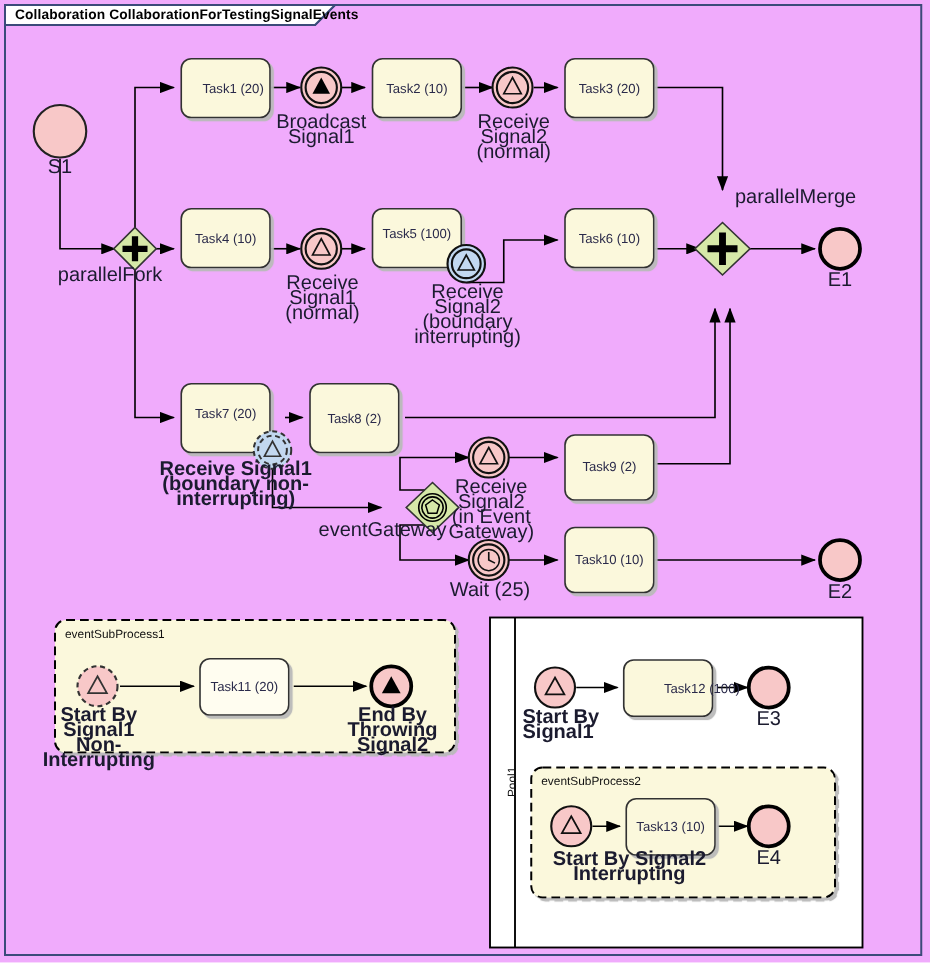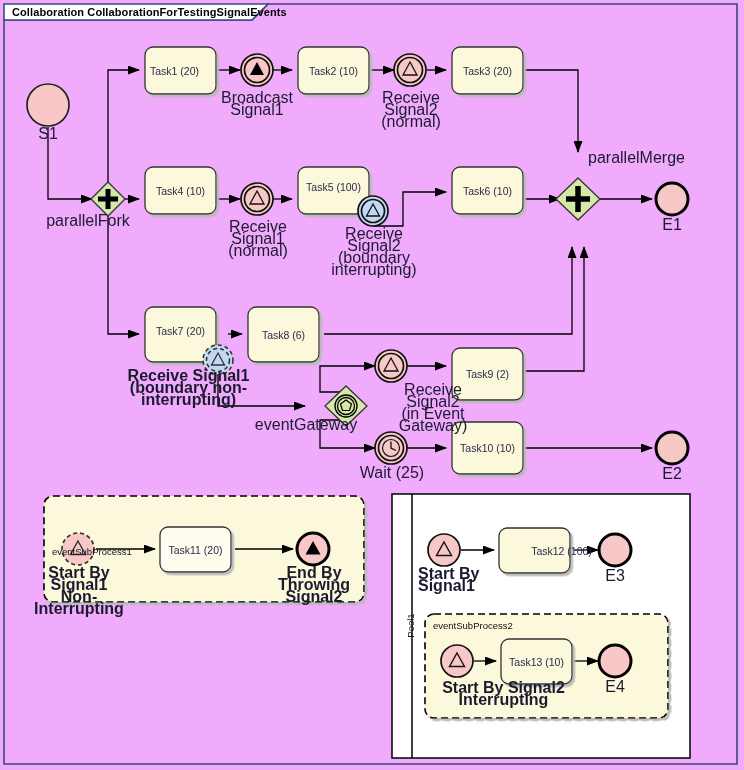--- a/index.html
+++ b/index.html
@@ -269,28 +269,28 @@
       <polygon points="457,653 464.5,666.5 449.5,666.5" fill="none" stroke="#111" stroke-width="1.4"></polygon>
     </g>
 
     <g>
       <circle cx="615" cy="661" r="16" fill="#f8c8c8" stroke="#000" stroke-width="3"></circle>
     </g>
   </svg>
 
   <div class="frame-title">Collaboration CollaborationForTestingSignalEvents</div>
 
-  <div class="task-label" style="left:139px;top:47px;width:71px;height:47px;">Task1 (20)</div>
+  <div class="task-label" style="left:151px;top:47px;width:71px;height:47px;">Task1 (20)</div>
   <div class="task-label" style="left:298px;top:47px;width:71px;height:47px;">Task2 (10)</div>
   <div class="task-label" style="left:452px;top:47px;width:71px;height:47px;">Task3 (20)</div>
   <div class="task-label" style="left:145px;top:167px;width:71px;height:47px;">Task4 (10)</div>
   <div class="task-label" style="left:298px;top:167px;width:71px;height:40px;">Task5 (100)</div>
   <div class="task-label" style="left:452px;top:167px;width:71px;height:47px;border-radius:23px;">Task6 (10)</div>
   <div class="task-label" style="left:145px;top:307px;width:71px;height:48px;">Task7 (20)</div>
-  <div class="task-label" style="left:248px;top:307px;width:71px;height:55px;">Task8 (6)</div>
+  <div class="task-label" style="left:248px;top:307px;width:71px;height:55px;">Task8 (2)</div>
   <div class="task-label" style="left:452px;top:348px;width:71px;height:52px;">Task9 (2)</div>
   <div class="task-label" style="left:452px;top:422px;width:71px;height:52px;">Task10 (10)</div>
   <div class="task-label" style="left:160px;top:527px;width:71px;height:45px;">Task11 (20)</div>
   <div class="task-label" style="left:499px;top:528px;width:71px;height:45px;margin-left:27px;">Task12 (100)</div>
   <div class="task-label" style="left:501px;top:639px;width:71px;height:45px;">Task13 (10)</div>
 
   <div class="lbl" style="left:18px;top:128px;width:60px;">S1</div>
   <div class="lbl" style="left:28px;top:215px;width:120px;">parallelFork</div>
   <div class="lbl left" style="left:588px;top:152px;width:110px;">parallelMerge</div>
   <div class="lbl" style="left:641px;top:219px;width:62px;">E1</div>
@@ -305,26 +305,26 @@
 Signal1
 (normal)</div>
   <div class="lbl" style="left:328px;top:228px;width:92px;">Receive
 Signal2
 (boundary
 interrupting)</div>
   <div class="lbl bold" style="left:126px;top:370px;width:125px;">Receive Signal1
 (boundary non-
 interrupting)</div>
   <div class="lbl" style="left:251px;top:419px;width:110px;">eventGateway</div>
-  <div class="lbl" style="left:339px;top:384px;width:108px;margin-left:40px;">Receive Signal2
+  <div class="lbl" style="left:339px;top:384px;width:108px;">Receive Signal2
 (in Event
 Gateway)</div>
   <div class="lbl" style="left:351px;top:467px;width:82px;">Wait (25)</div>
 
-  <div class="sub-title" style="left:52px;top:502px;margin-top:44px;">eventSubProcess1</div>
+  <div class="sub-title" style="left:52px;top:502px;">eventSubProcess1</div>
   <div class="lbl bold" style="left:20px;top:567px;width:118px;">Start By Signal1
 Non-Interrupting</div>
   <div class="lbl bold" style="left:268px;top:567px;width:92px;">End By
 Throwing
 Signal2</div>
 
   <div class="pool-label" style="left:380px;top:620px;width:60px;text-align:center;">Pool1</div>
   <div class="lbl bold left" style="left:418px;top:568px;width:100px;">Start By
 Signal1</div>
   <div class="lbl" style="left:585px;top:570px;width:60px;">E3</div>

